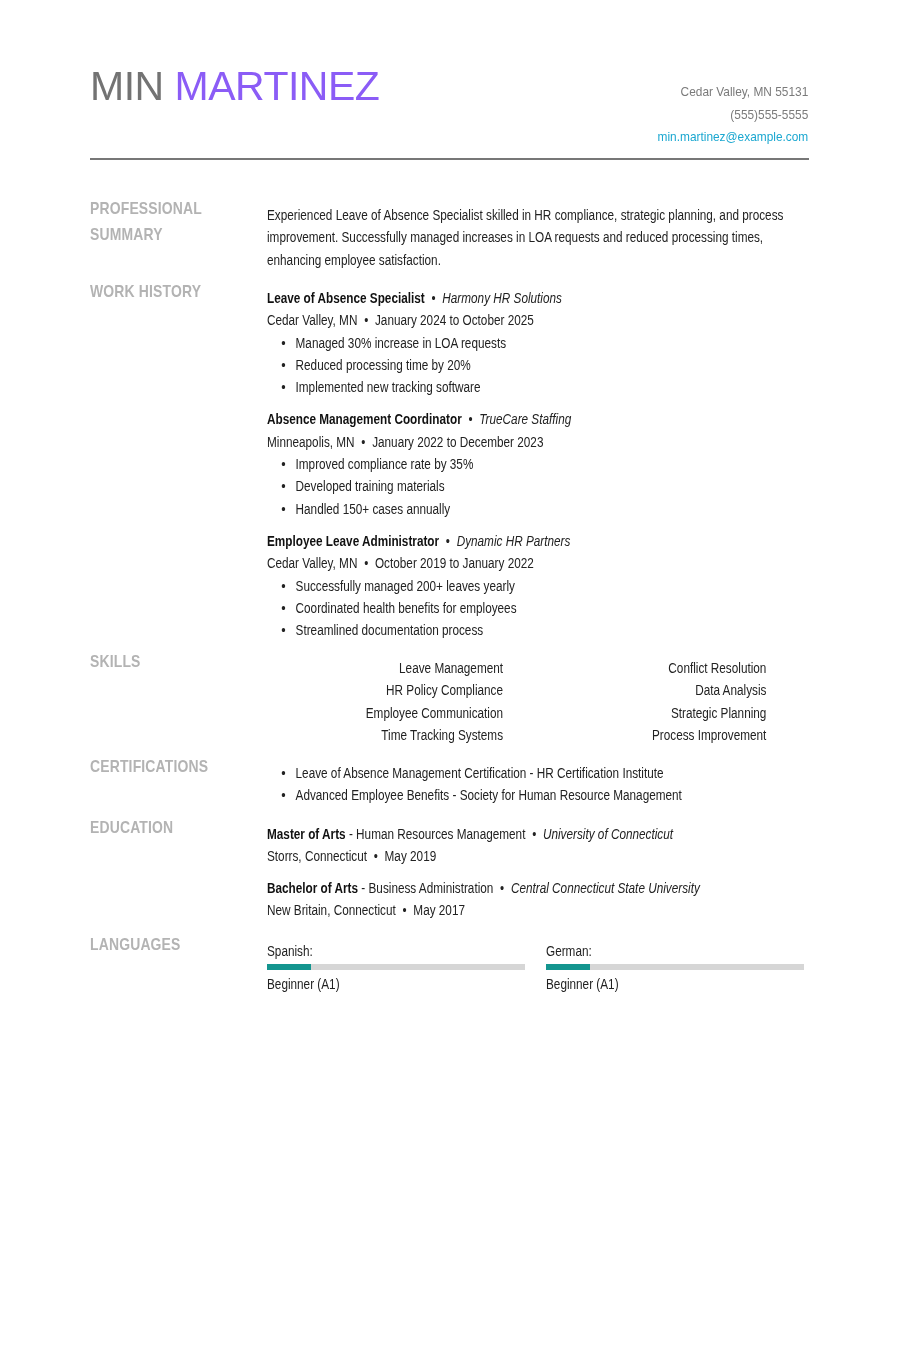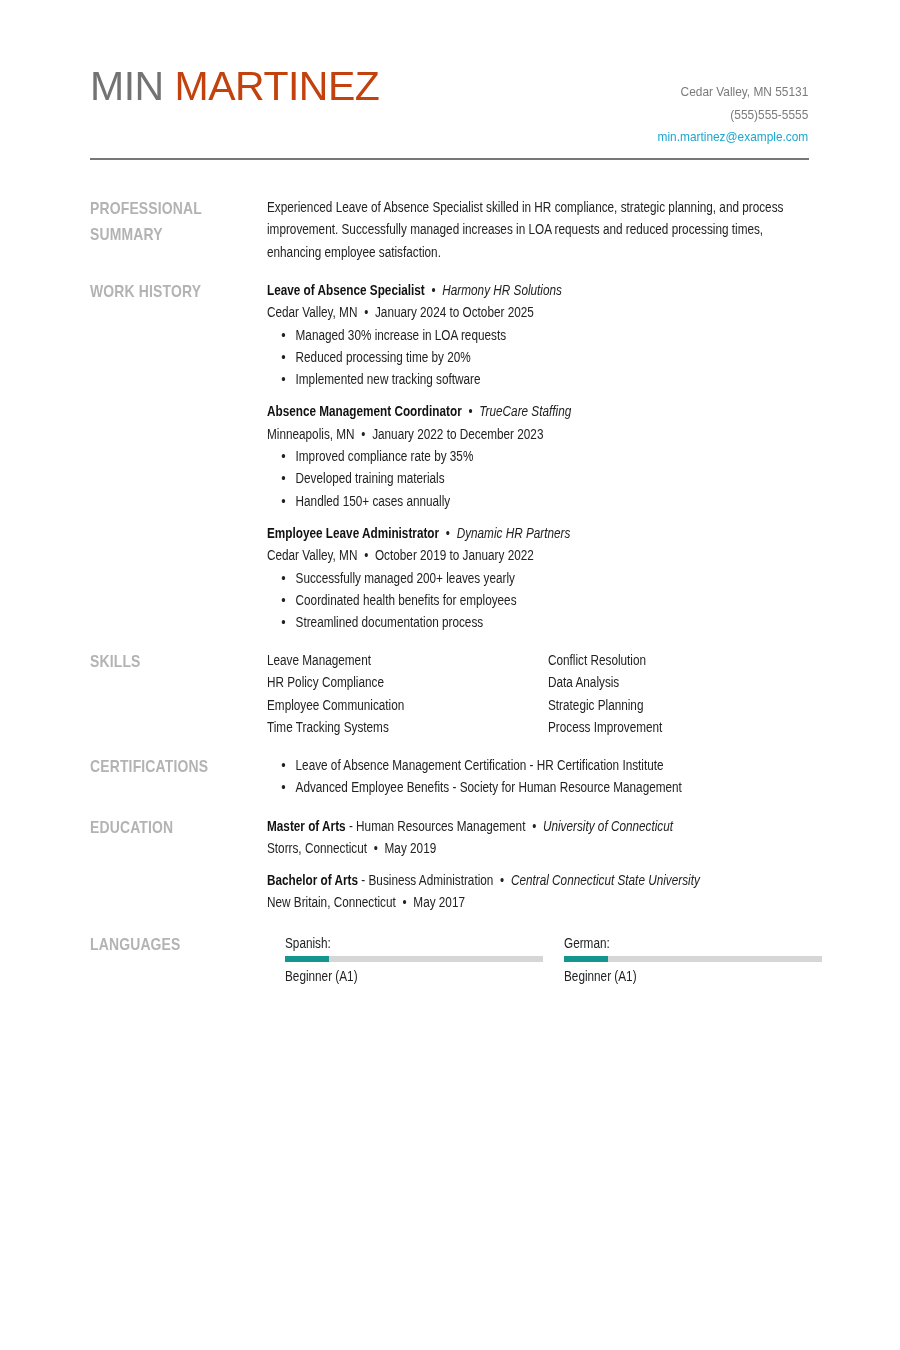--- a/index.html
+++ b/index.html
@@ -1,39 +1,39 @@
 <!DOCTYPE html>
 <html><head>
 <meta charset="utf-8">
 <style>
   html, body { margin: 0; padding: 0; background: #ffffff; }
   body { width: 900px; height: 1350px; position: relative; font-family: "Liberation Sans", sans-serif; color: #222; }
   .page { position: absolute; left: 0; top: 0; width: 900px; height: 1350px; }
   .name { position: absolute; left: 90px; top: 62px; font-size: 41px; letter-spacing: -0.5px; font-family: "Liberation Sans", sans-serif; line-height: 48px; }
   .name .first { color: #737373; }
-  .name .last { color: #c2410c; margin-top: 28px; }
+  .name .last { color: #8b5cf6; margin-top: 28px; }
   .contact { position: absolute; right: 92px; top: 81px; text-align: right; font-size: 13.5px; line-height: 22.5px; color: #7a7a7a; font-family: "Liberation Sans", sans-serif; transform: scaleX(0.88); transform-origin: right top; }
   .contact .email { color: #1aa7d0; }
   .rule { position: absolute; left: 90px; top: 158px; width: 719px; height: 2px; background: #777; }
 
   .section { position: absolute; left: 90px; width: 720px; }
   .sec-title { position: absolute; left: 0; top: 0; width: 160px; font-size: 17px; font-weight: bold; color: #b3b3b3; line-height: 26px; letter-spacing: 0.2px; transform: scaleX(0.82); transform-origin: left top; }
-  .sec-body { position: absolute; left: 177px; top: 0; width: 545px; font-size: 14px; line-height: 22.3px; color: #222; }
+  .sec-body { position: absolute; left: 177px; top: 8px; width: 545px; font-size: 14px; line-height: 22.3px; color: #222; }
   .cond { transform: scaleX(0.84); transform-origin: left top; white-space: nowrap; }
   .summary-text { width: 640px; white-space: normal; }
   .job { margin-bottom: 10px; }
   .job-title { font-weight: bold; color: #111; }
   .dot { margin: 0 8px; }
   .company { font-style: italic; }
   ul.bullets { margin: 0; padding: 0 0 0 34px; list-style: none; }
   ul.bullets li { position: relative; }
   ul.bullets li::before { content: "•"; position: absolute; left: -17px; top: 0; font-size: 15px; }
-  .skills-grid { display: grid; grid-template-columns: 281px 260px; }
+  .skills-grid { display: grid; grid-template-columns: 281px 260px; text-align: right; }
   .edu-entry { margin-bottom: 9px; }
-  .lang-grid { display: grid; grid-template-columns: 279px 260px; row-gap: 3px; margin-left: 18px; }
+  .lang-grid { display: grid; grid-template-columns: 279px 260px; row-gap: 3px; }
   .lang { width: 258px; }
   .lang-label { height: 22px; line-height: 22px; }
   .bar { width: 258px; height: 6px; background: #d6d6d6; margin-top: 2px; margin-bottom: 3px; position: relative; }
   .bar-fill { position: absolute; left: 0; top: 0; height: 6px; background: #14958f; }
 </style>
 </head>
 <body>
 
 <div class="page">
 

